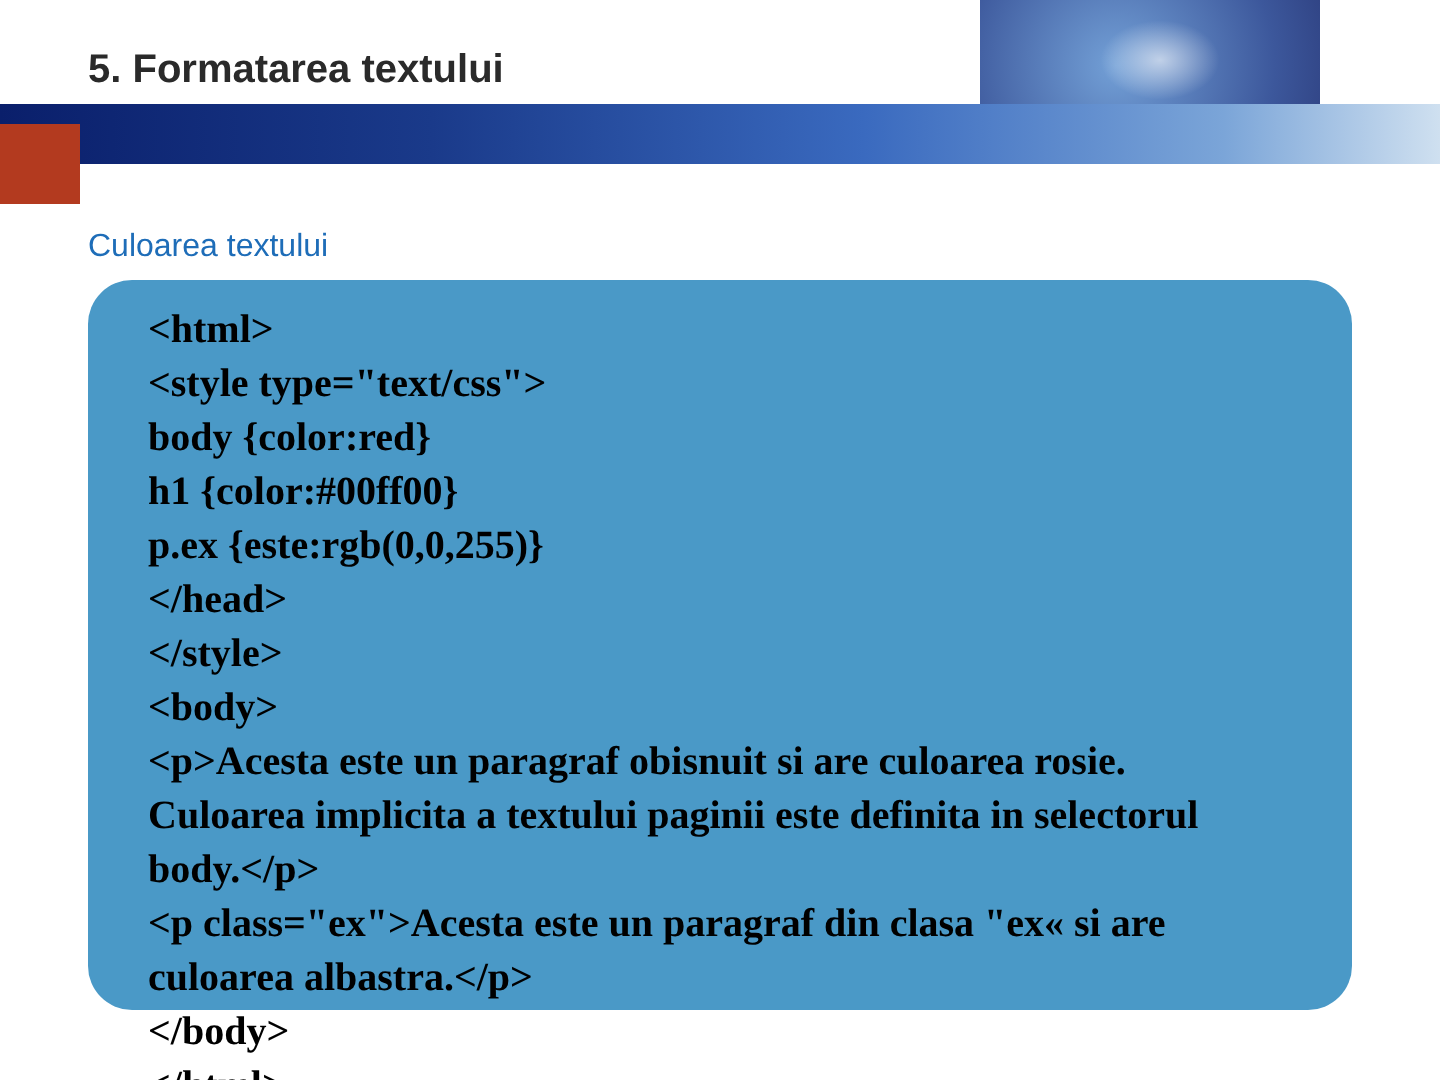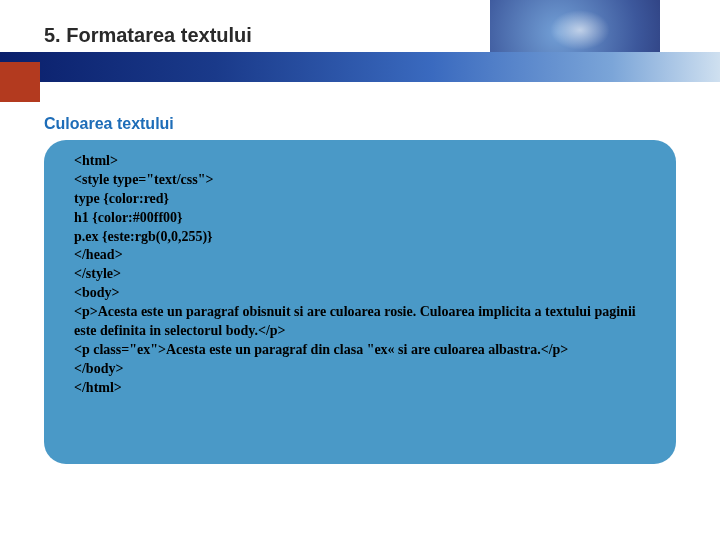--- a/index.html
+++ b/index.html
@@ -33,35 +33,35 @@
     left: 44px;
     font-size: 20px;
     font-weight: bold;
     color: #2a2a2a;
   }
   .subtitle {
     position: absolute;
     top: 115px;
     left: 44px;
     font-size: 16px;
-    font-weight: bold;
+    font-weight: normal;
     color: #1e6db8;
   }
   .code-block {
     position: absolute;
     top: 140px;
     left: 44px;
     width: 632px;
-    height: 324px;
+    height: 365px;
     background: #4a99c7;
     border-radius: 22px;
     padding: 12px 30px;
     color: #000;
     font-family: "Times New Roman", Times, serif;
-    font-size: 14px;
+    font-size: 20px;
     line-height: 1.35;
     font-weight: bold;
   }
   .code-block .line { display: block; }
   .deco-img {
     position: absolute;
     top: 0;
     right: 60px;
     width: 170px;
     height: 82px;
@@ -86,21 +86,21 @@
 <div class="deco-glow"></div>
 <div class="header-stripe"></div>
 <div class="red-block"></div>
 
 <div class="title">5. Formatarea textului</div>
 <div class="subtitle">Culoarea textului</div>
 
 <div class="code-block">
   <span class="line">&lt;html&gt;</span>
   <span class="line">&lt;style type="text/css"&gt;</span>
-  <span class="line">type {color:red}</span>
+  <span class="line">body {color:red}</span>
   <span class="line">h1 {color:#00ff00}</span>
   <span class="line">p.ex {este:rgb(0,0,255)}</span>
   <span class="line">&lt;/head&gt;</span>
   <span class="line">&lt;/style&gt;</span>
   <span class="line">&lt;body&gt;</span>
   <span class="line">&lt;p&gt;Acesta este un paragraf obisnuit si are culoarea rosie. Culoarea implicita a textului paginii este definita in selectorul body.&lt;/p&gt;</span>
   <span class="line">&lt;p class="ex"&gt;Acesta este un paragraf din clasa "ex« si are culoarea albastra.&lt;/p&gt;</span>
   <span class="line">&lt;/body&gt;</span>
   <span class="line">&lt;/html&gt;</span>
 </div>

